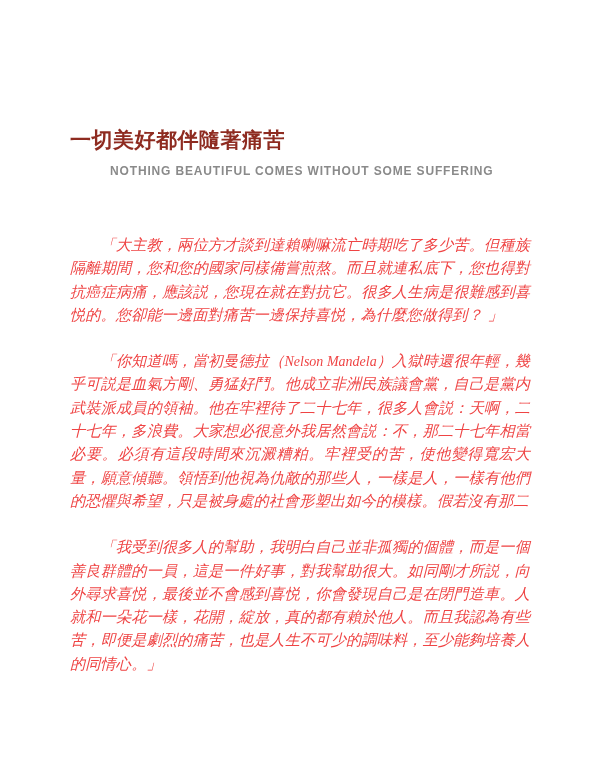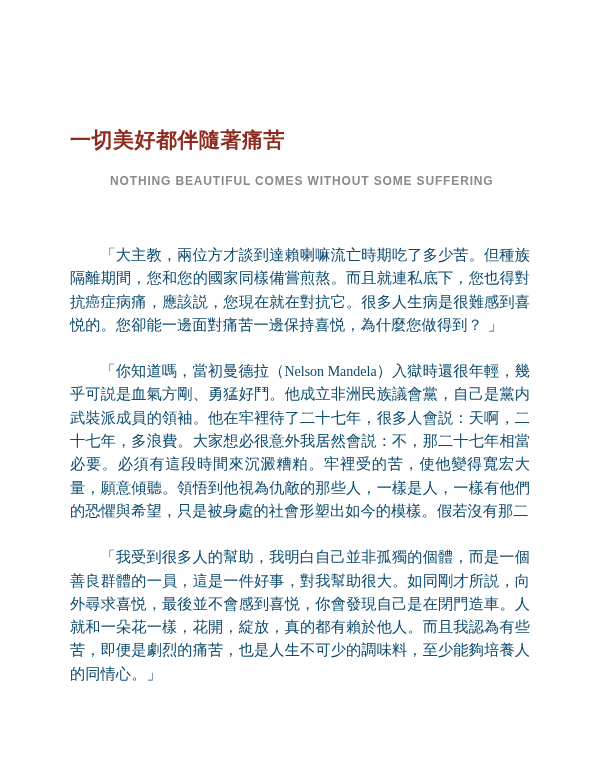--- a/index.html
+++ b/index.html
@@ -35,46 +35,47 @@
     font-family: "DejaVu Sans", "Liberation Sans", sans-serif;
     font-size: 21px;
     line-height: 26px;
     font-weight: bold;
     color: #8e2b20;
     letter-spacing: 0.5px;
     white-space: nowrap;
   }
 
   .doc-subtitle {
-    margin: 20px 0 0 0;
+    margin: 10px 0 0 0;
     font-family: "Liberation Sans", "DejaVu Sans", sans-serif;
     font-size: 12px;
     line-height: 16px;
     font-weight: 600;
     color: #8a8a8a;
     letter-spacing: 0.85px;
     white-space: nowrap;
     padding-left: 40px;
   }
 
   .body-block {
     margin-top: 55px;
   }
 
   .para {
     margin: 0 0 23px 0;
     font-family: "DejaVu Serif", "Liberation Serif", serif;
     font-size: 15.2px;
     line-height: 23.3px;
-    color: #0c4a6e;
+    color: #ef4444;
     text-align: justify;
     text-justify: inter-ideograph;
     text-indent: 2em;
     word-break: break-all;
     letter-spacing: 0.1px;
+    font-style: italic;
   }
 
   .para:last-child {
     margin-bottom: 0;
   }
 
   .latin-name {
     font-family: "Liberation Serif", "DejaVu Serif", serif;
     font-size: 14px;
     letter-spacing: 0;

